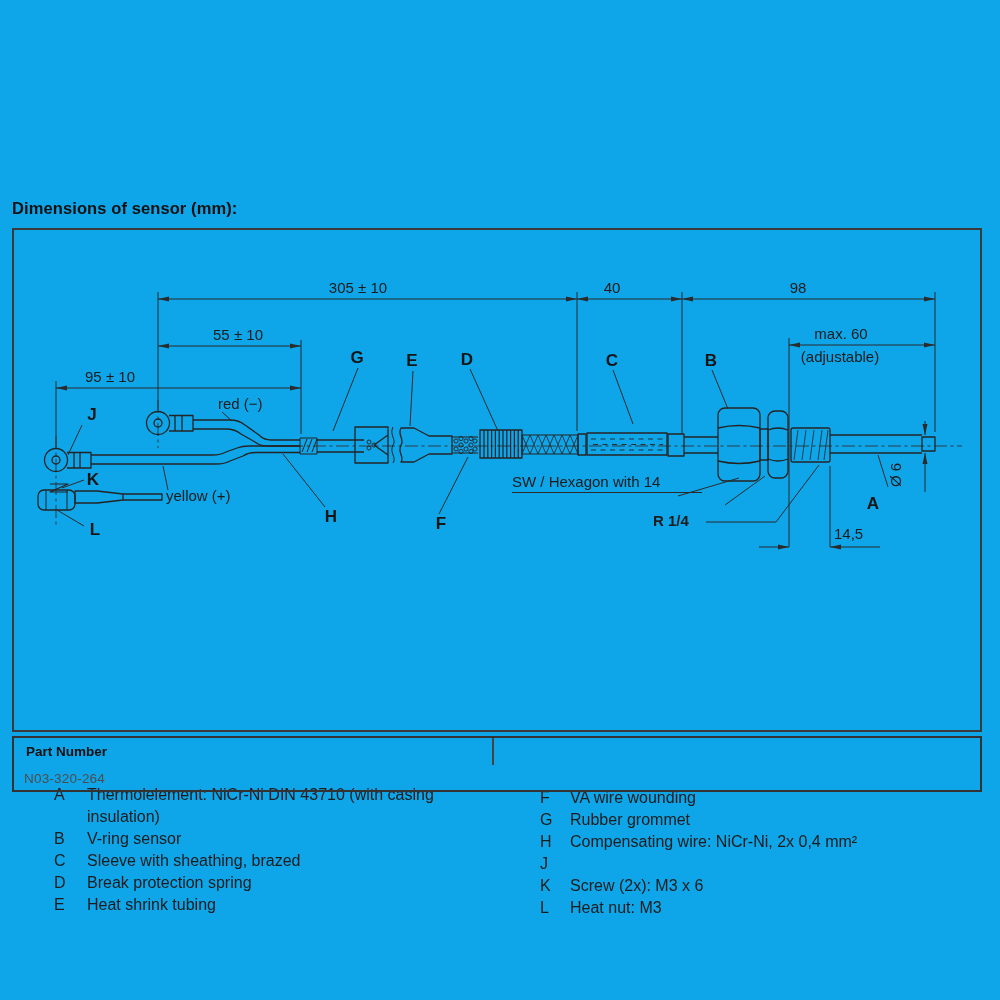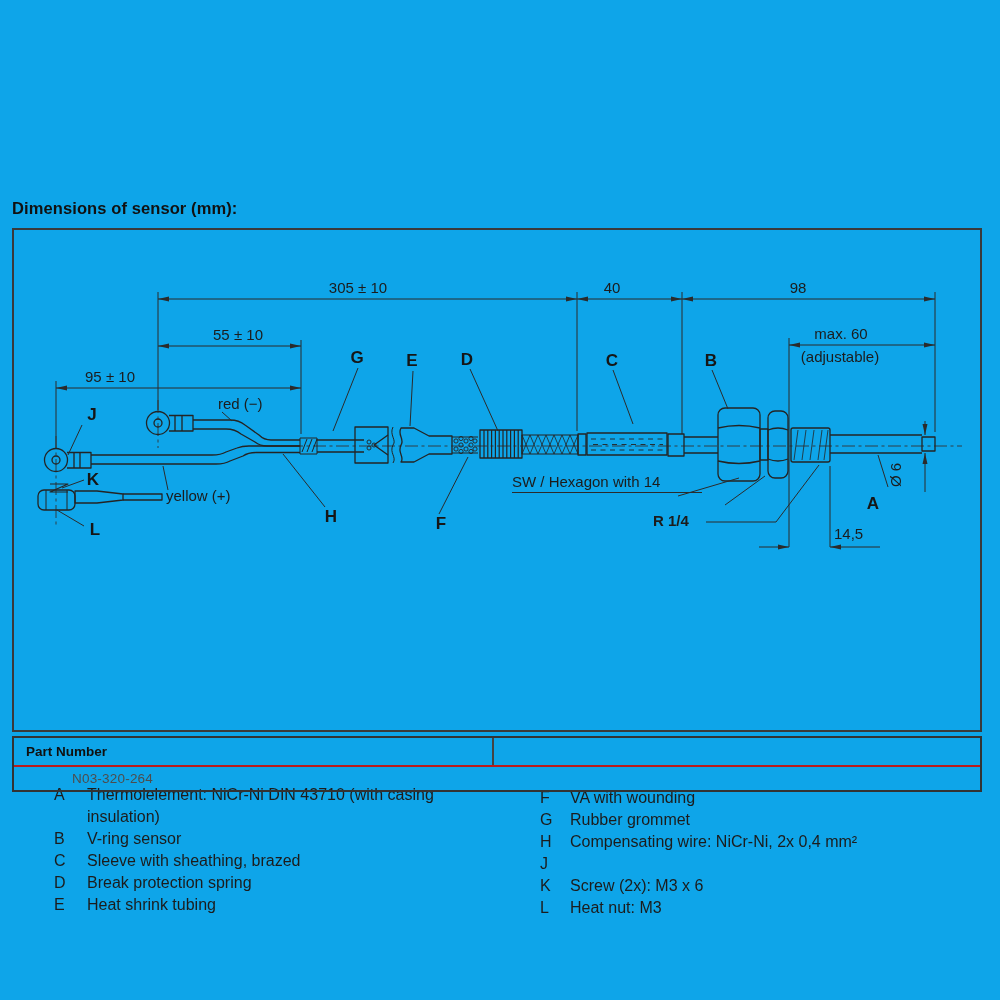--- a/index.html
+++ b/index.html
@@ -24,26 +24,26 @@
   .legend-col.right .legend-key { width:30px; flex:0 0 30px; }
   .legend-text { display:block; }
   .legend-col.left .legend-text { max-width:372px; }
 
   
   .part-table {
     position:absolute; left:12px; top:736px; width:970px;
     border:2px solid #333;
   }
   .pt-header {
-    position:relative; height:29px; border-bottom:2px solid #b91c1c;
+    position:relative; height:29px; border-bottom:2px solid #0ea5e9;
     display:flex; align-items:center;
   }
   .pt-header-cell { padding-left:12px; font-size:13.5px; font-weight:bold; color:#101010; }
   .pt-divider { position:absolute; left:478px; top:0; width:1.5px; height:100%; background:#444; }
-  .pt-value-row { height:23px; display:flex; align-items:center;padding-left:48px; }
+  .pt-value-row { height:23px; display:flex; align-items:center; }
   .pt-value { padding-left:10px; font-size:13.5px; color:#4d4d4d; letter-spacing:0.2px; }
 
   
   text { font-family:"Liberation Sans", sans-serif; fill:#1c1c1c; }
   .dim-txt { font-size:15px; }
   .part-letter { font-size:17px; font-weight:bold; fill:#161616; }
   .bold-txt { font-weight:bold; }
 </style>
 </head>
 <body>
@@ -282,21 +282,21 @@
       </div>
       <div class="legend-row">
         <span class="legend-key">E</span>
         <span class="legend-text">Heat shrink tubing</span>
       </div>
     </div>
 
     <div class="legend-col right">
       <div class="legend-row">
         <span class="legend-key">F</span>
-        <span class="legend-text">VA with wounding</span>
+        <span class="legend-text">VA wire wounding</span>
       </div>
       <div class="legend-row">
         <span class="legend-key">G</span>
         <span class="legend-text">Rubber grommet</span>
       </div>
       <div class="legend-row">
         <span class="legend-key">H</span>
         <span class="legend-text">Compensating wire: NiCr-Ni, 2x 0,4 mm²</span>
       </div>
       <div class="legend-row">

